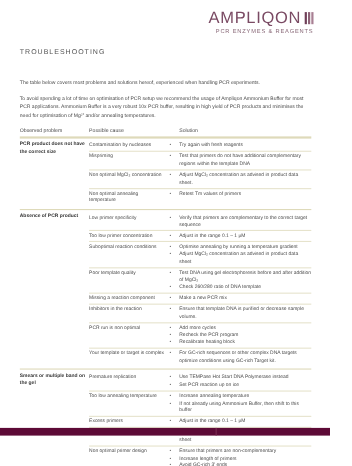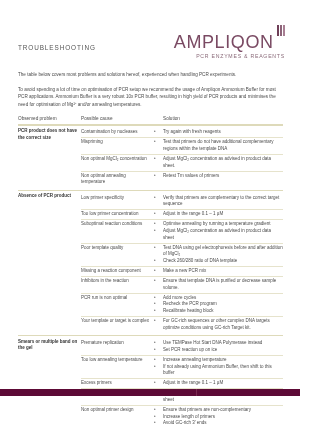--- a/index.html
+++ b/index.html
@@ -32,25 +32,24 @@
     line-height: 1;
   }
   .logo-row {
     display: flex;
     align-items: center;
     justify-content: flex-end;
     gap: 3px;
   }
   .logo-word {
     font-family: "Liberation Sans", sans-serif;
-    font-size: 18px;
+    font-size: 15px;
     letter-spacing: 0.6px;
     color: #7a4a63;
     font-weight: 400;
-    margin-top: 24px;
   }
   .logo-bars {
     display: flex;
     gap: 1.2px;
     align-items: flex-end;
     height: 11px;
   }
   .logo-bars i {
     display: block;
     width: 2px;

